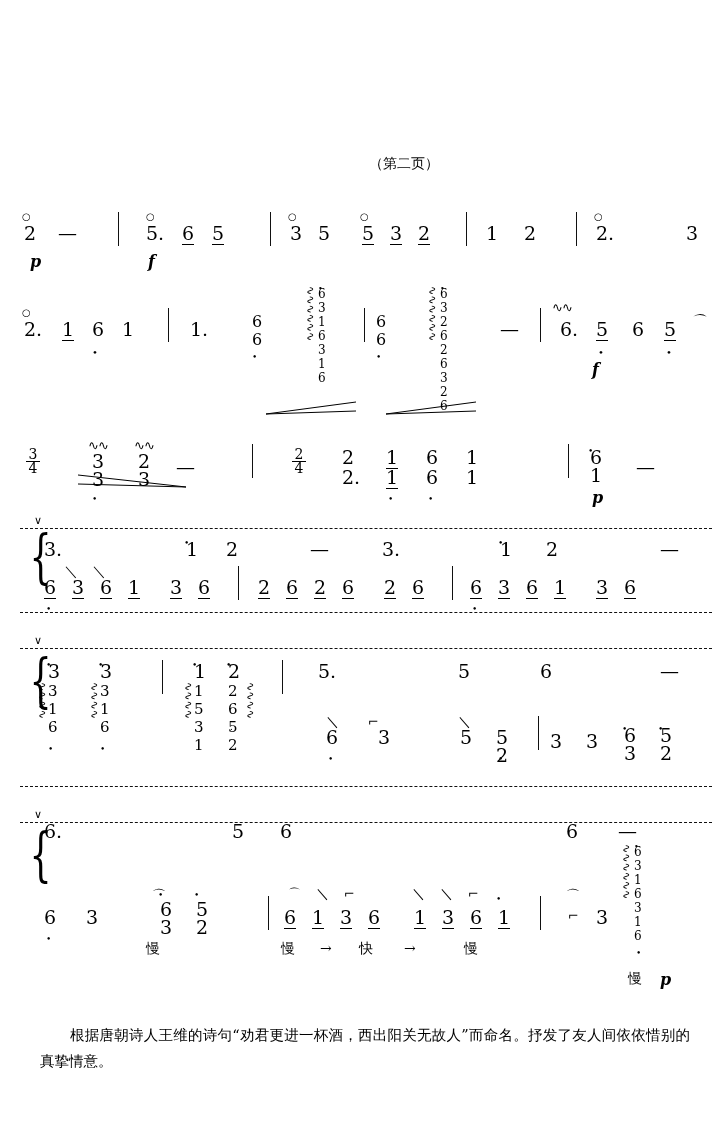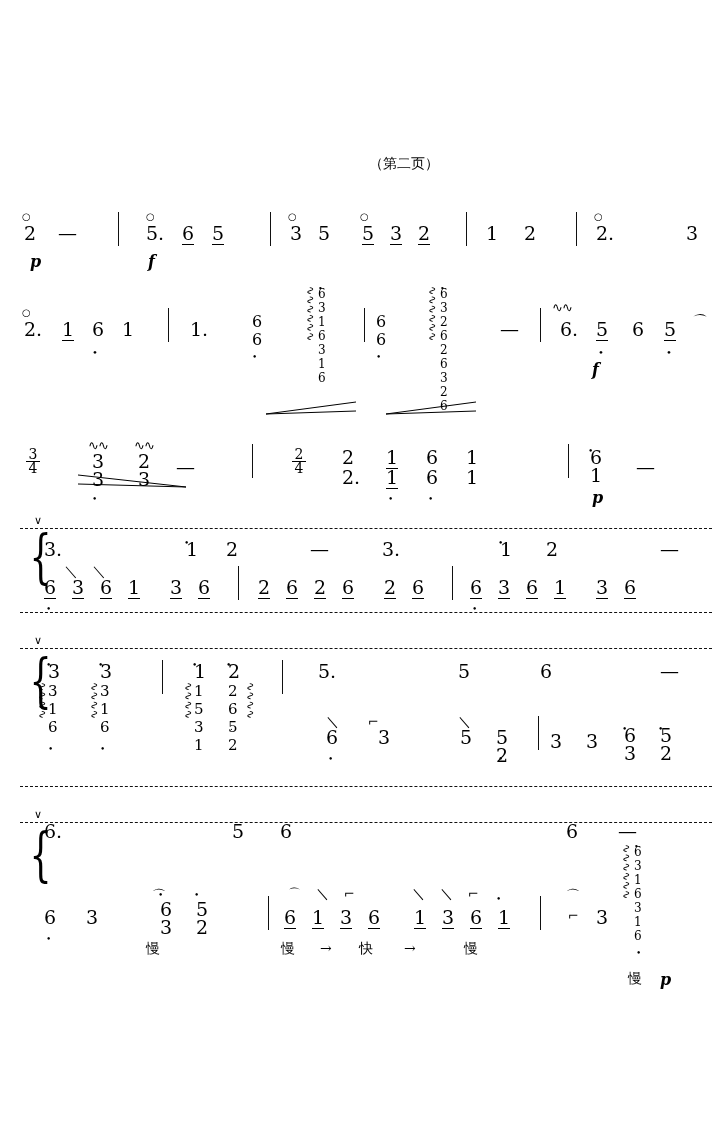--- a/index.html
+++ b/index.html
@@ -476,14 +476,15 @@
     <div class="cnlabel" style="left:146px; top:940px;">慢</div>
     <div class="cnlabel" style="left:281px; top:940px;">慢</div>
     <div class="cnlabel" style="left:320px; top:940px;">→</div>
     <div class="cnlabel" style="left:359px; top:940px;">快</div>
     <div class="cnlabel" style="left:404px; top:940px;">→</div>
     <div class="cnlabel" style="left:464px; top:940px;">慢</div>
     <div class="cnlabel" style="left:628px; top:970px;">慢</div>
     <div class="dyn" style="left:660px; top:970px;">p</div>
   </div>
 
+  <div class="footer">根据唐朝诗人王维的诗句“劝君更进一杯酒，西出阳关无故人”而命名。抒发了友人间依依惜别的真挚情意。</div>
 
 </div>
 
 </body></html>

